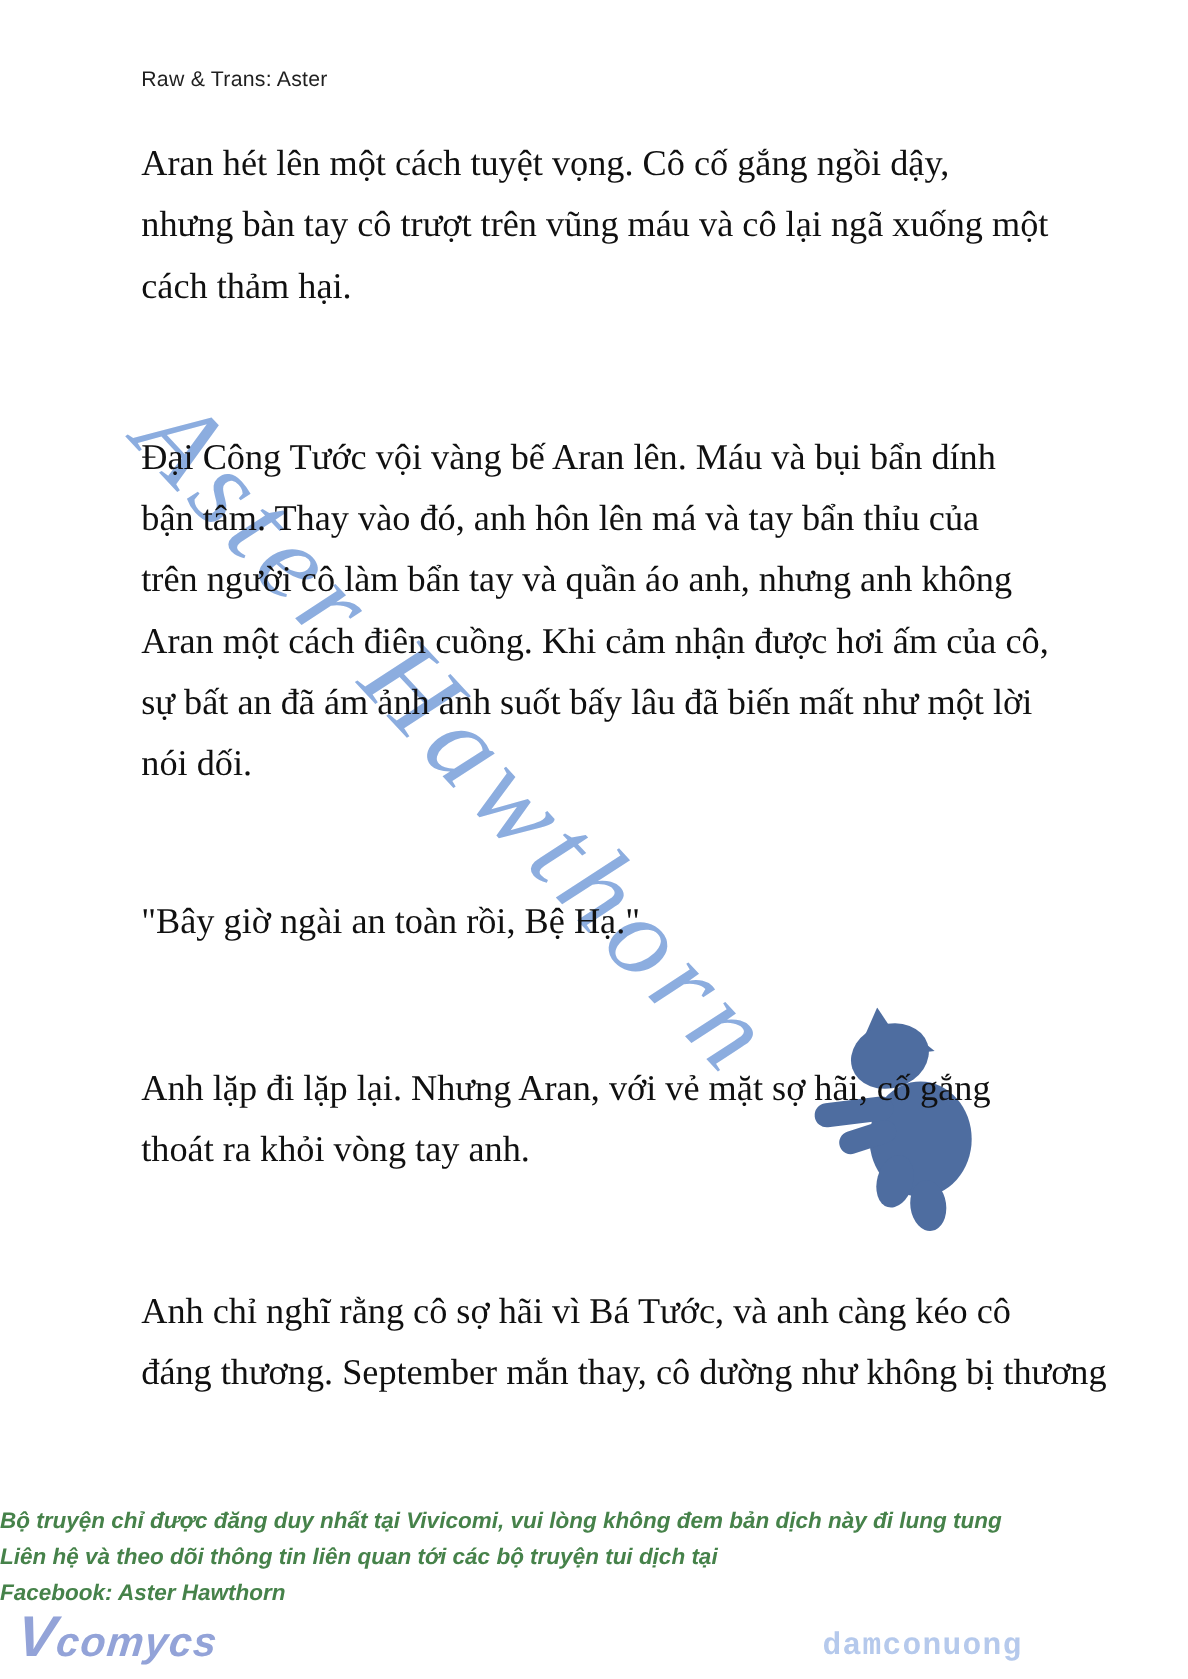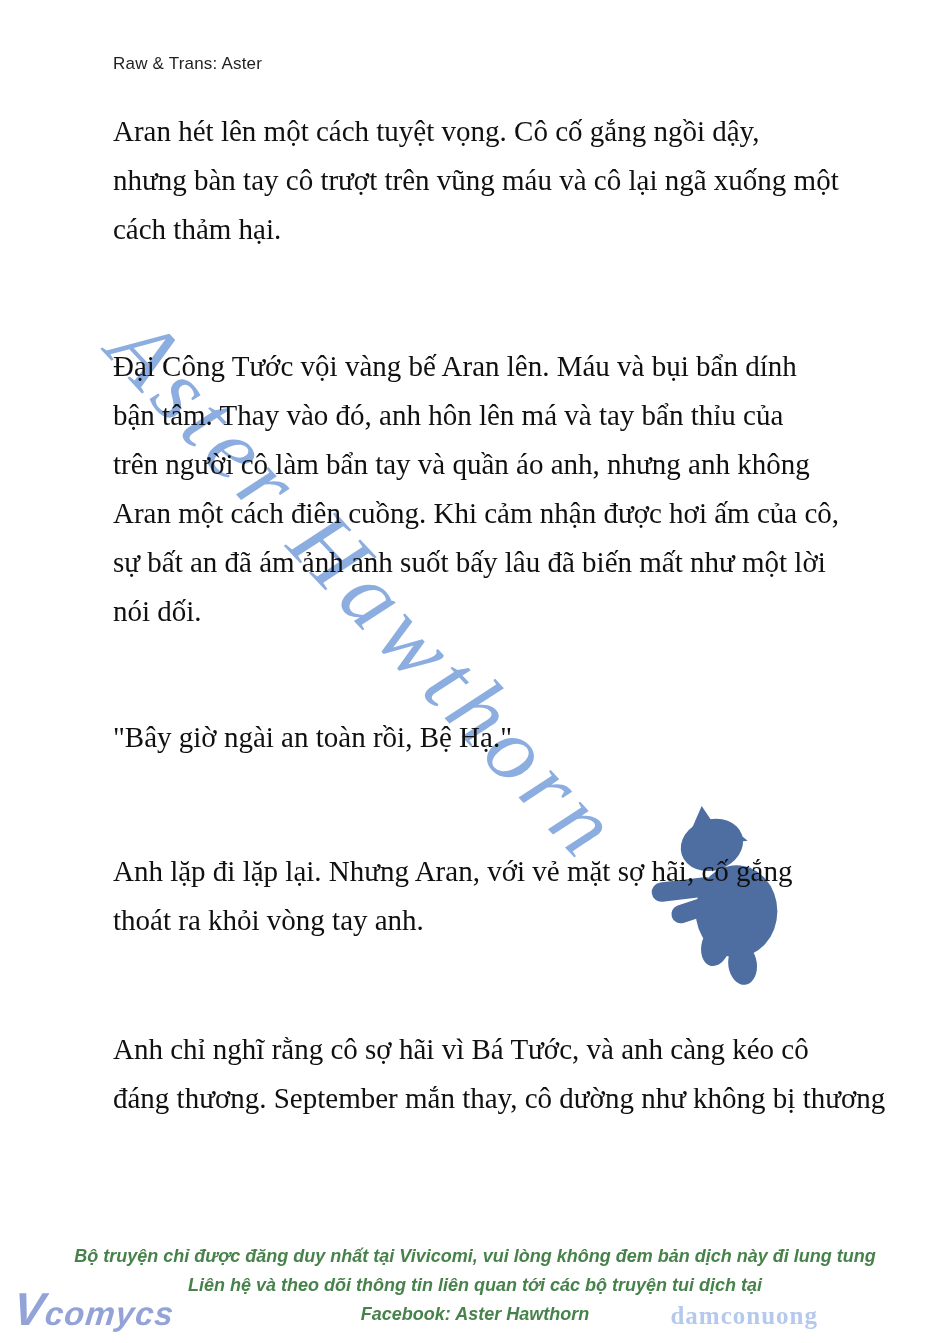--- a/index.html
+++ b/index.html
@@ -41,44 +41,42 @@
   }
   .p0 { top: 107px; }
   .p1 { top: 342px; }
   .p2 { top: 713px; }
   .p3 { top: 847px; }
   .p4 { top: 1025px; }
 
   
   .footer-note {
     position: absolute; left: 0; top: 1202px; width: 950px; z-index: 3;
-    text-align: center;
     font-family: "Liberation Sans", sans-serif;
     font-weight: bold; font-style: italic;
     font-size: 18px; line-height: 29px;
     color: var(--footer-green, #46824a);
-    margin-top: 40px;
   }
 
   
   .logo-left {
     position: absolute; left: 14px; top: 1286px; z-index: 3;
     font-family: "Liberation Sans", sans-serif;
     font-style: italic; font-weight: bold;
     color: var(--logo-left, #93a3d8);
     transform: skewX(-6deg); letter-spacing: 1px;
     line-height: 1;
   }
   .logo-left .v { font-size: 46px; }
   .logo-left .rest { font-size: 33px; }
 
   
   .logo-right {
     position: absolute; right: 10px; top: 1302px; z-index: 3;
-    font-family: Liberation Serif, serif; font-weight: bold;
+    font-family: Liberation Mono, monospace; font-weight: bold;
     font-size: 25px; letter-spacing: 1px;
     color: var(--logo-right, #b5c9ec);
     text-shadow: 0 0 2px #ffffff, 0 0 4px #ffffff;
   }
 </style>
 </head>
 <body>
 
 <div class="page">
 

